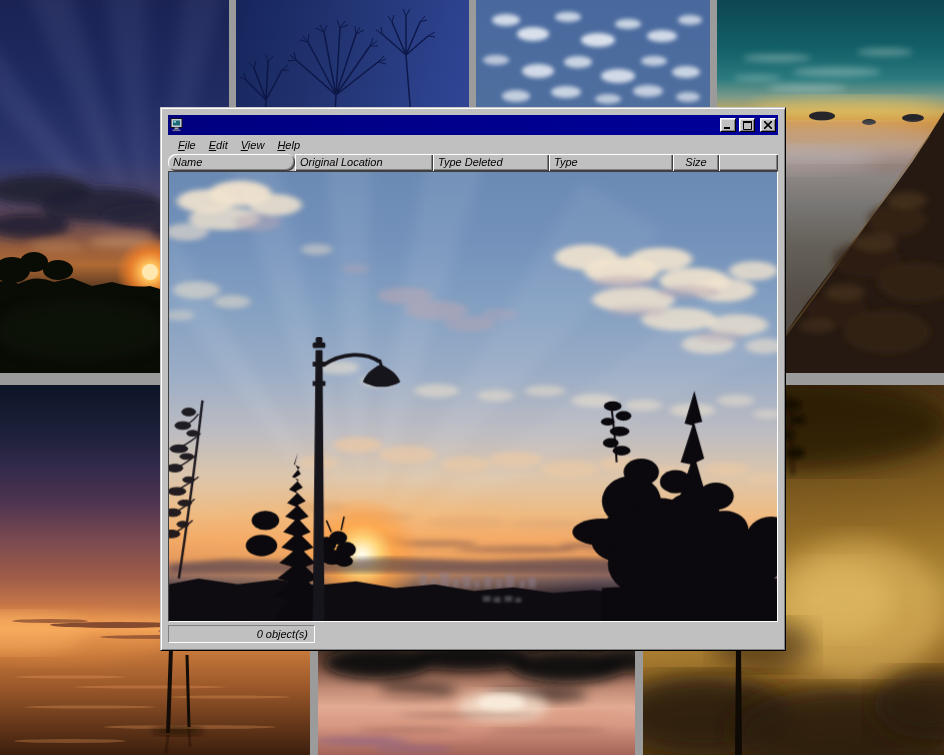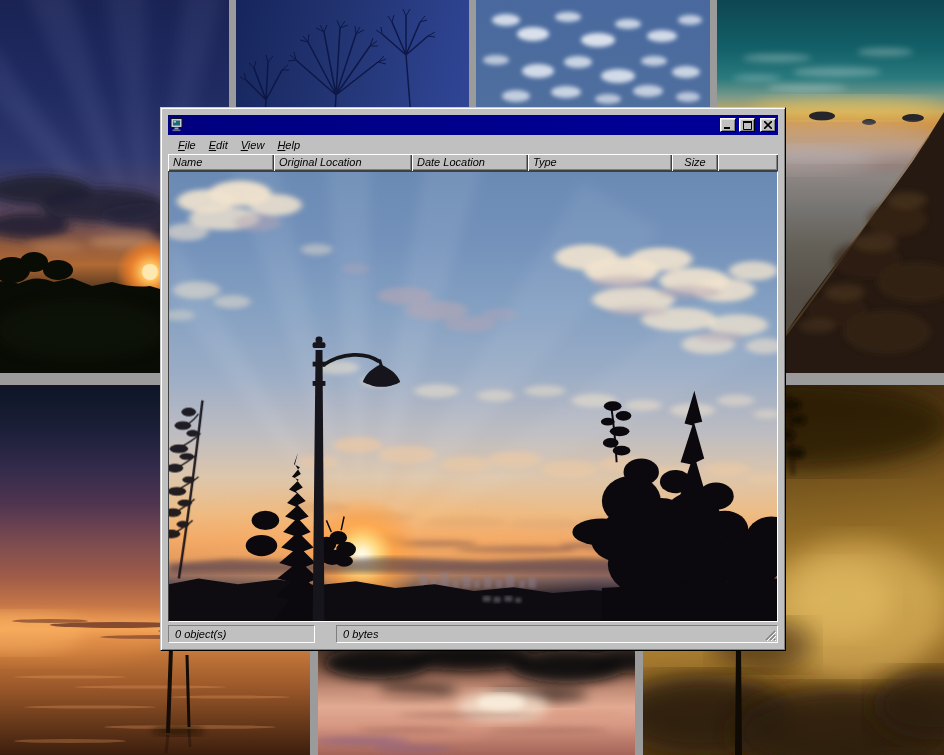--- a/index.html
+++ b/index.html
@@ -43,28 +43,28 @@
        display:flex;align-items:flex-end;justify-content:center;padding:0;box-sizing:border-box;}
   .tb-btn.close{margin-left:2px;}
   .tb-btn svg{display:block;margin:auto;}
   .menubar{height:18px;flex:0 0 18px;display:flex;align-items:center;padding-left:4px;margin-top:1px;}
   .menu-item{padding:2px 7px 2px 6px;line-height:12px;cursor:default;}
   .menu-item u{text-decoration:underline;}
   .headers{height:17px;flex:0 0 17px;display:flex;}
   .hcell{box-sizing:border-box;background:#c0c0c0;padding:2px 5px 0;
        box-shadow:inset 1px 1px 0 #fff,inset -1px -1px 0 #404040,inset -2px -2px 0 #808080;
        overflow:hidden;white-space:nowrap;}
-  .hc-name{width:106px;} .hc-loc{width:138px;} .hc-date{width:116px;}
-  .hc-type{width:144px;} .hc-size{width:46px;text-align:center;} .hc-fill{flex:1;}
+  .hc-name{width:127px;border-radius:8px;} .hc-loc{width:138px;} .hc-date{width:116px;}
+  .hc-type{width:124px;} .hc-size{width:46px;text-align:center;} .hc-fill{flex:1;}
   .client{flex:1;position:relative;border:1px solid;border-color:#404040 #fff #fff #404040;
        background:#fff;overflow:hidden;}
   .photo{position:absolute;inset:0;
        background:linear-gradient(180deg,#6a8ab4 0%,#7391ba 15%,#84a0c2 30%,#9badc6 45%,#bdbcc2 58%,#ddc6ab 68%,#eebc85 76%,#f2a968 82%,#e49a5e 86%,#b27a62 88.5%,#6a5458 91%,#332a35 93.5%,#15121a 96.5%,#0c0a10 100%);}
   .photo svg{position:absolute;inset:0;width:100%;height:100%;}
-  .statusbar{flex:0 0 18px;height:18px;margin-top:3px;display:flex;gap:21px;}
+  .statusbar{flex:0 0 18px;height:18px;margin-top:3px;display:flex;gap:21px;text-align:right;}
   .spanel{box-sizing:border-box;border:1px solid;border-color:#808080 #fff #fff #808080;
        padding:2px 6px 0;overflow:hidden;white-space:nowrap;}
   .sp1{width:147px;} .sp2{flex:1;position:relative;}
   .grip{position:absolute;right:1px;bottom:1px;width:12px;height:12px;}
 </style>
 </head>
 <body>
 
 <div class="tile" id="t1">
   <svg viewBox="0 0 229 373" preserveAspectRatio="none">
@@ -330,21 +330,21 @@
   <div class="menubar">
     <span class="menu-item"><u>F</u><span>ile</span></span>
     <span class="menu-item"><u>E</u><span>dit</span></span>
     <span class="menu-item"><u>V</u><span>iew</span></span>
     <span class="menu-item"><u>H</u><span>elp</span></span>
   </div>
 
   <div class="headers">
     <span class="hcell hc-name">Name</span>
     <span class="hcell hc-loc">Original Location</span>
-    <span class="hcell hc-date">Date Location</span>
+    <span class="hcell hc-date">Type Deleted</span>
     <span class="hcell hc-type">Type</span>
     <span class="hcell hc-size">Size</span>
     <span class="hcell hc-fill"></span>
   </div>
 
   <div class="client">
     <div class="photo">
       <svg viewBox="0 0 618 464" preserveAspectRatio="none">
         <defs>
           <filter id="pb3">
@@ -533,21 +533,14 @@
           <path d="M214,194 L216,201" stroke-width="3" fill="none"></path>
           <path d="M215,199 C206,203 199,210 197,217 C208,223 226,223 235,217 C233,210 225,203 215,199 Z" stroke="none"></path>
           <ellipse cx="216" cy="219" rx="12" ry="3" stroke="none"></ellipse>
         </g>
       </svg>
     </div>
   </div>
 
   <div class="statusbar">
     <span class="spanel sp1">0 object(s)</span>
-    <span class="spanel sp2">
-      <span>0 bytes</span>
-      <svg class="grip" viewBox="0 0 12 12">
-        <path d="M11,2 L2,11 M11,6 L6,11 M11,10 L10,11" stroke="#808080" stroke-width="1.4"></path>
-        <path d="M12,3 L3,12 M12,7 L7,12 M12,11 L11,12" stroke="#fff" stroke-width="1"></path>
-      </svg>
-    </span>
   </div>
 </div>
 
 </body></html>

